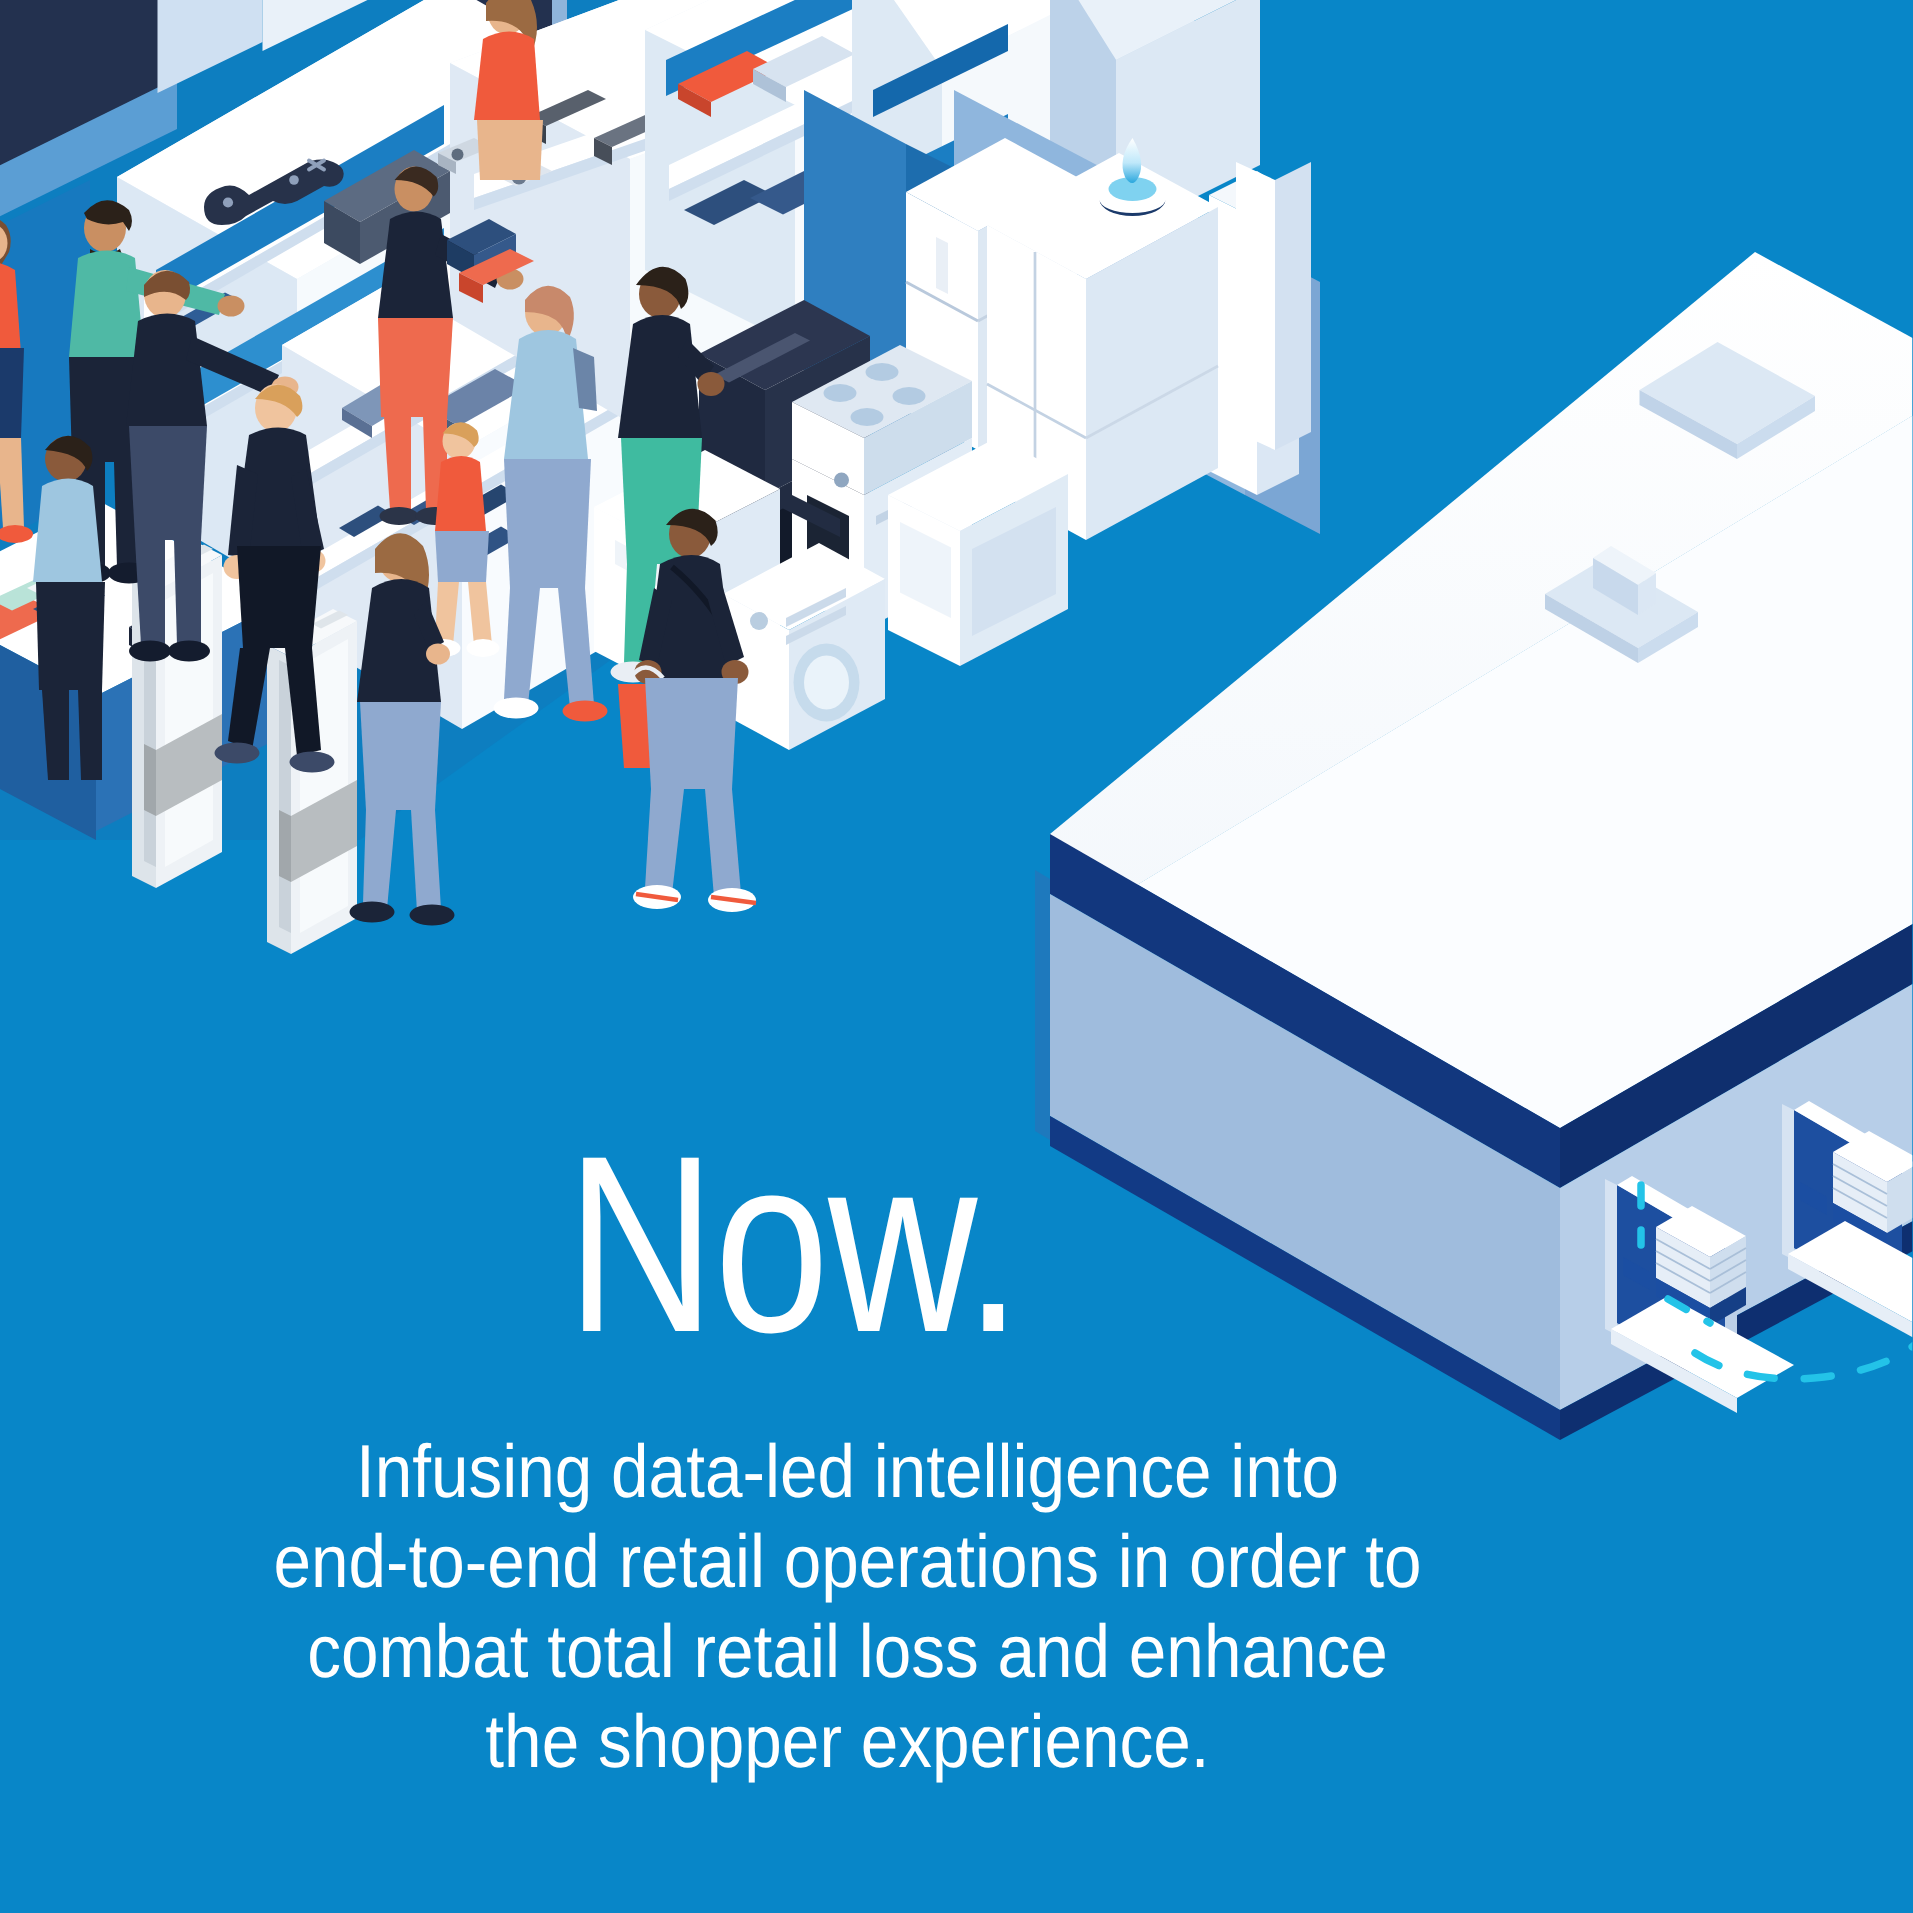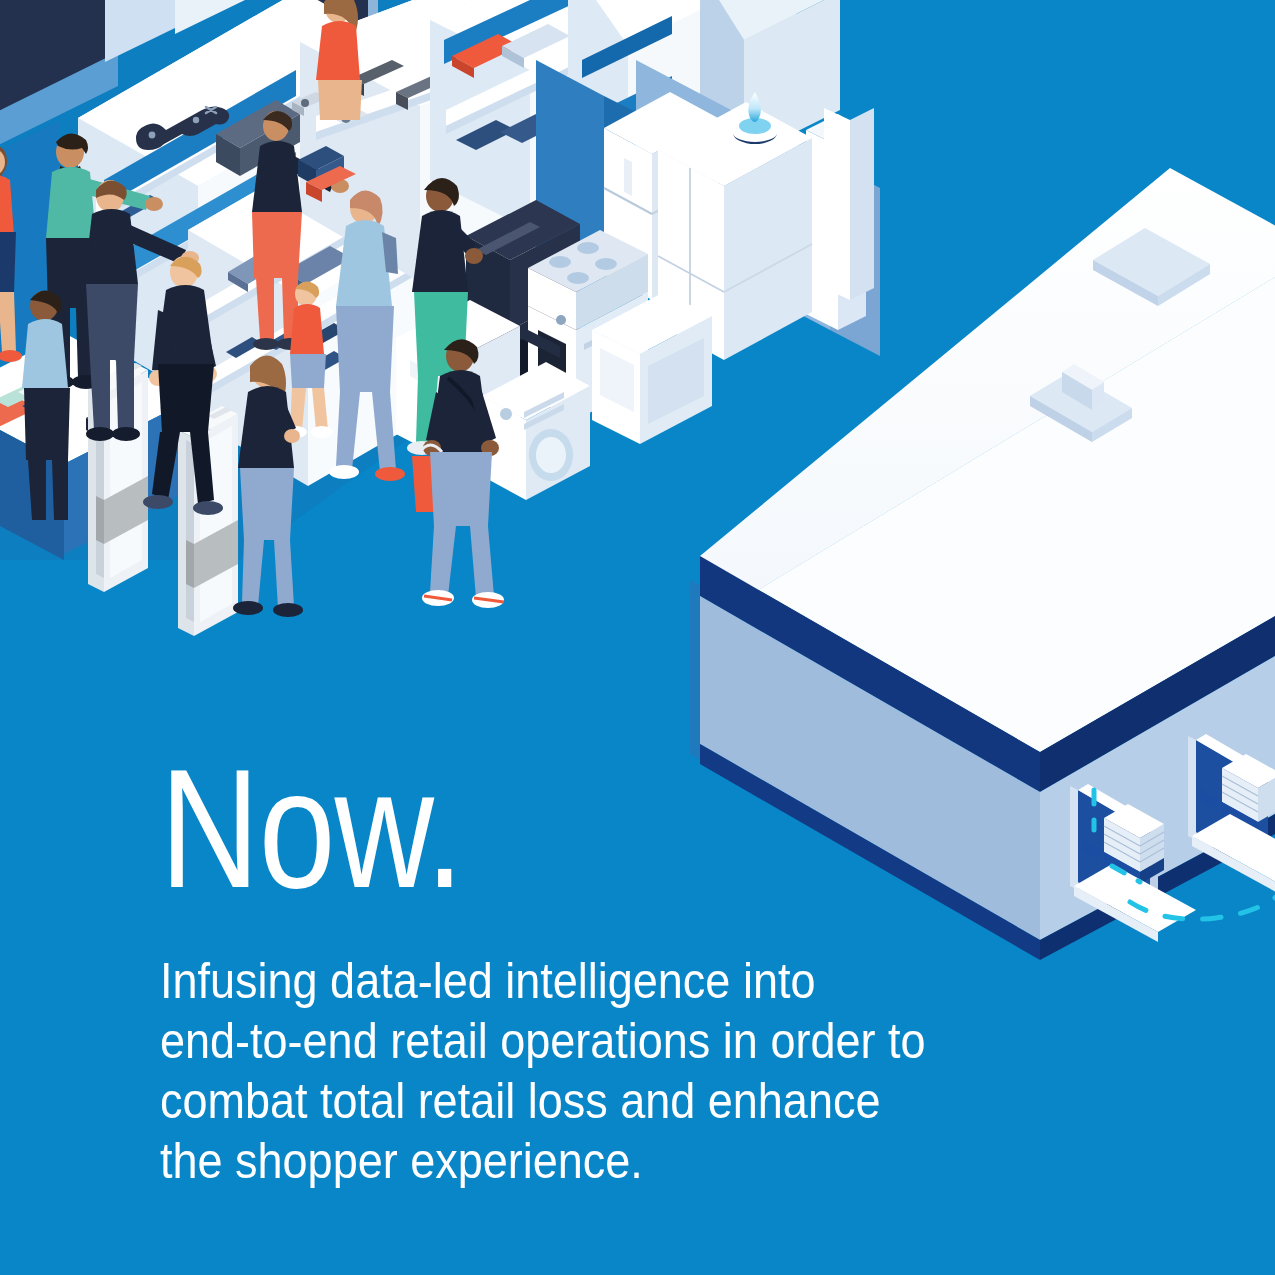--- a/index.html
+++ b/index.html
@@ -8,20 +8,21 @@
     background:#0886c8;
     font-family:"Liberation Sans", sans-serif;
     -webkit-font-smoothing:antialiased;
   }
   #poster{
     position:relative;
     width:1275px;
     height:1275px;
     overflow:hidden;
     background:#0886c8;
+    text-align:center;
   }
   #illustration{
     position:absolute;
     left:0; top:0;
     width:1275px; height:1275px;
     display:block;
   }
   #copy{
     position:absolute;
     left:160px;

